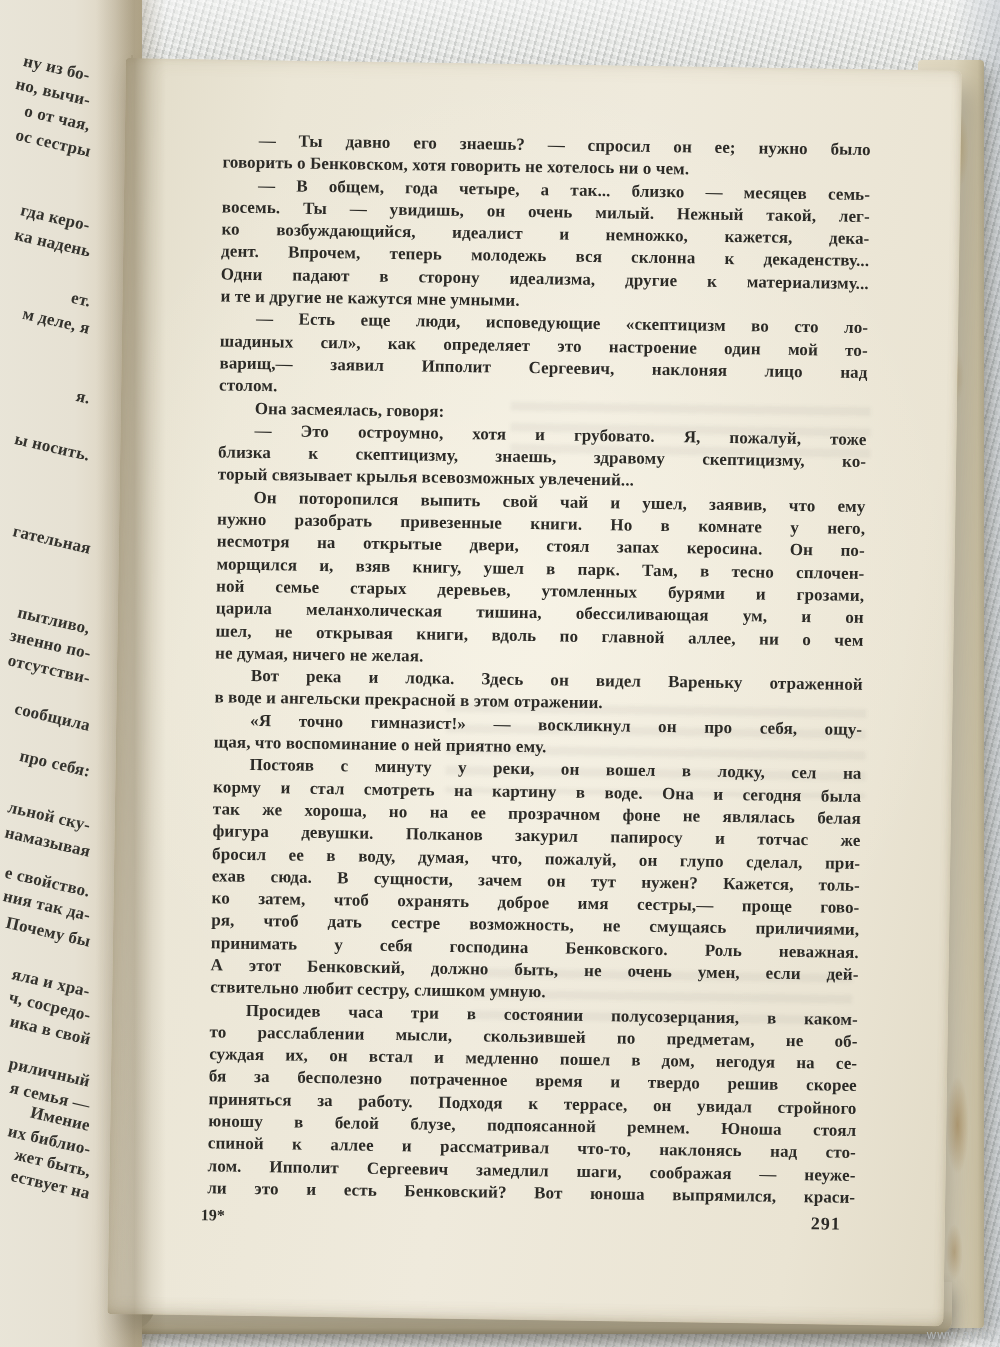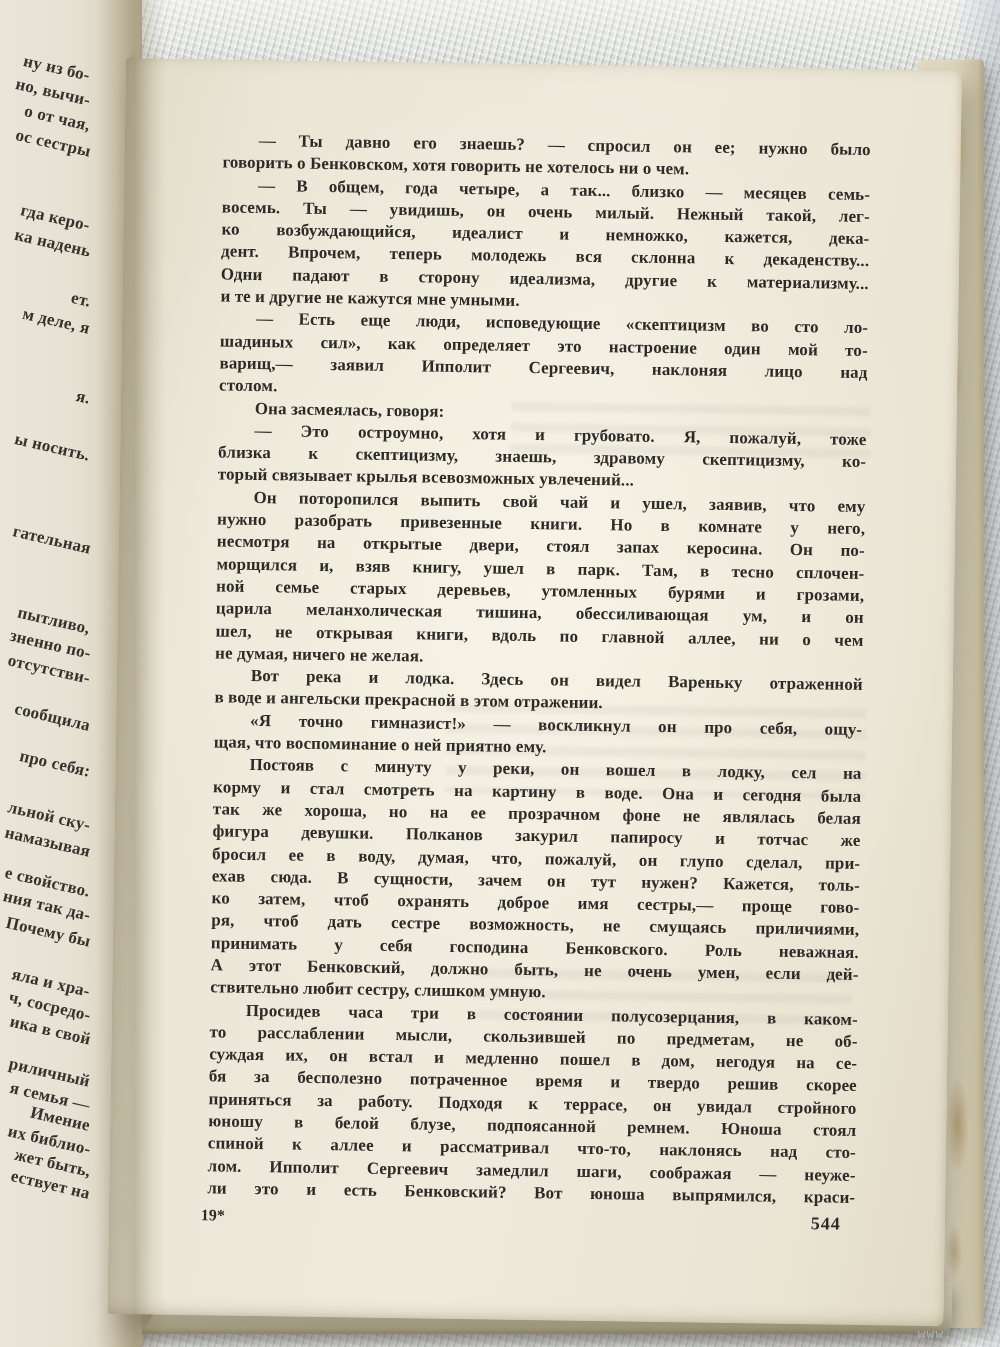--- a/index.html
+++ b/index.html
@@ -71,21 +71,21 @@
   .line{width:648px;height:22.3px;line-height:22.3px;font-size:17px;font-weight:bold;
     text-align:justify;text-align-last:justify;letter-spacing:.1px;overflow:visible;white-space:nowrap;}
   .line.ind{text-indent:36px;}
   .line.end{text-align-last:left;}
   .footer-row{display:flex;justify-content:space-between;align-items:baseline;
     width:648px;margin-top:5px;font-weight:bold;color:#2c2b27;}
   .sig{font-size:16px;margin-left:-6px;}
   .pageno{font-size:18px;padding-right:14px;letter-spacing:1px;}
 
   .watermark{position:absolute;right:3px;bottom:5px;
-    font-family:Liberation Mono, monospace;
+    font-family:Liberation Sans, sans-serif;
     font-size:13px;color:#b6babc;letter-spacing:1px;opacity:.9;}
 </style>
 </head>
 <body>
 
 <div id="stage">
   <div class="top-light"></div>
   <div class="right-cool"></div>
   <div class="bottom-light"></div>
   <div class="corner-dark"></div>
@@ -178,21 +178,21 @@
       <div class="line">суждая их, он встал и медленно пошел в дом, негодуя на се-</div>
       <div class="line">бя за бесполезно потраченное время и твердо решив скорее</div>
       <div class="line">приняться за работу. Подходя к террасе, он увидал стройного</div>
       <div class="line">юношу в белой блузе, подпоясанной ремнем. Юноша стоял</div>
       <div class="line">спиной к аллее и рассматривал что-то, наклонясь над сто-</div>
       <div class="line">лом. Ипполит Сергеевич замедлил шаги, соображая — неуже-</div>
       <div class="line">ли это и есть Бенковский? Вот юноша выпрямился, краси-</div>
 
       <div class="footer-row">
         <span class="sig">19*</span>
-        <span class="pageno">544</span>
+        <span class="pageno">291</span>
       </div>
     </div>
   </div>
 
   <div class="gutter-shadow"></div>
 
   <div class="watermark">www.ay.by</div>
 </div>
 
 </body></html>

